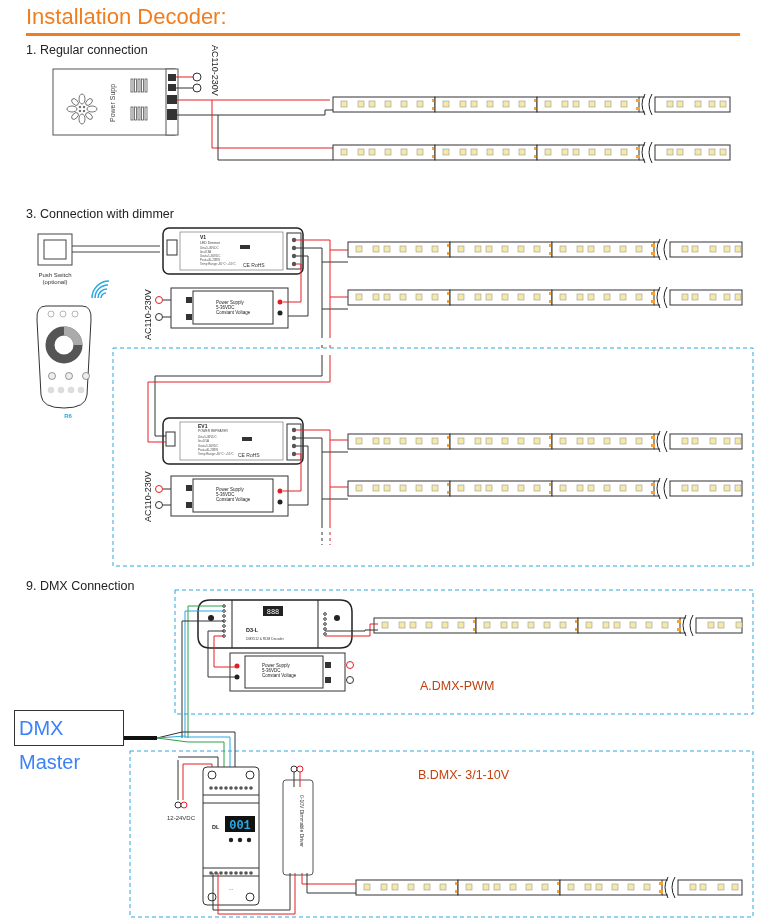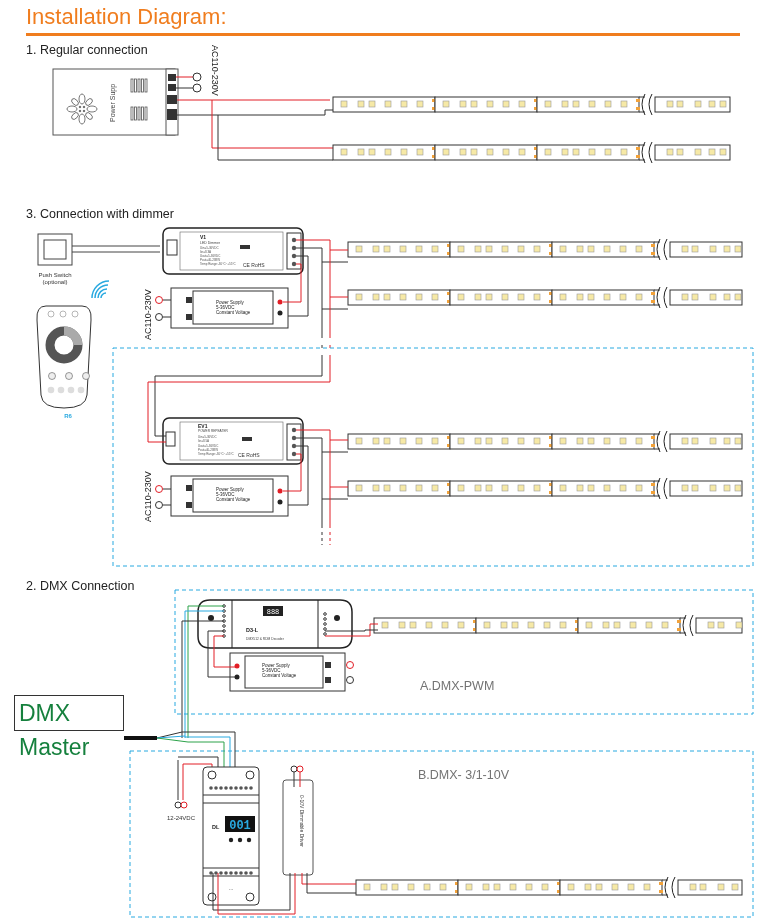--- a/index.html
+++ b/index.html
@@ -1,32 +1,32 @@
 <!DOCTYPE html>
 <html><head>
 <meta charset="utf-8">
 <style>
   html, body { margin:0; padding:0; background:#ffffff; }
   body { width:770px; height:924px; position:relative; overflow:hidden; font-family:"Liberation Sans", sans-serif; }
   .title { position:absolute; left:26px; top:4px; font-size:22px; color:#f07d1e; }
   .title-rule { position:absolute; left:26px; top:33px; width:714px; height:3px; background:#f07d1e; }
   .section-h { position:absolute; font-size:12.5px; color:#222; }
-  .lbl { position:absolute; color:#737373; }
+  .lbl { position:absolute; color:#c2410c; }
   svg#diagram { position:absolute; left:0; top:0; }
-  .dmx-master { position:absolute; left:14px; top:695px; width:110px; height:36px; border:1px solid #333; box-sizing:border-box; font-size:23px; line-height:34px; padding-left:4px; color:#15803d; }
+  .dmx-master { position:absolute; left:14px; top:710px; width:110px; height:36px; border:1px solid #333; box-sizing:border-box; font-size:20px; line-height:34px; padding-left:4px; color:#3b82f6; }
 </style>
 </head>
 <body>
 
-<div class="title">Installation Diagram:</div>
+<div class="title">Installation Decoder:</div>
 <div class="title-rule"></div>
 
 <div class="section-h" style="left:26px; top:43px;">1. Regular connection</div>
 <div class="section-h" style="left:26px; top:207px;">3. Connection with dimmer</div>
-<div class="section-h" style="left:26px; top:579px;">2. DMX Connection</div>
+<div class="section-h" style="left:26px; top:579px;">9. DMX Connection</div>
 
 <svg id="diagram" width="770" height="924" viewBox="0 0 770 924" xmlns="http://www.w3.org/2000/svg">
   <defs>
     <g id="strip-seg">
       <rect x="0" y="0" width="102" height="16" fill="#fff" stroke="#333" stroke-width="1"></rect>
     </g>
   </defs>
 
   <g>
     <rect x="53" y="69" width="122" height="66" fill="#fff" stroke="#555" stroke-width="1"></rect>

